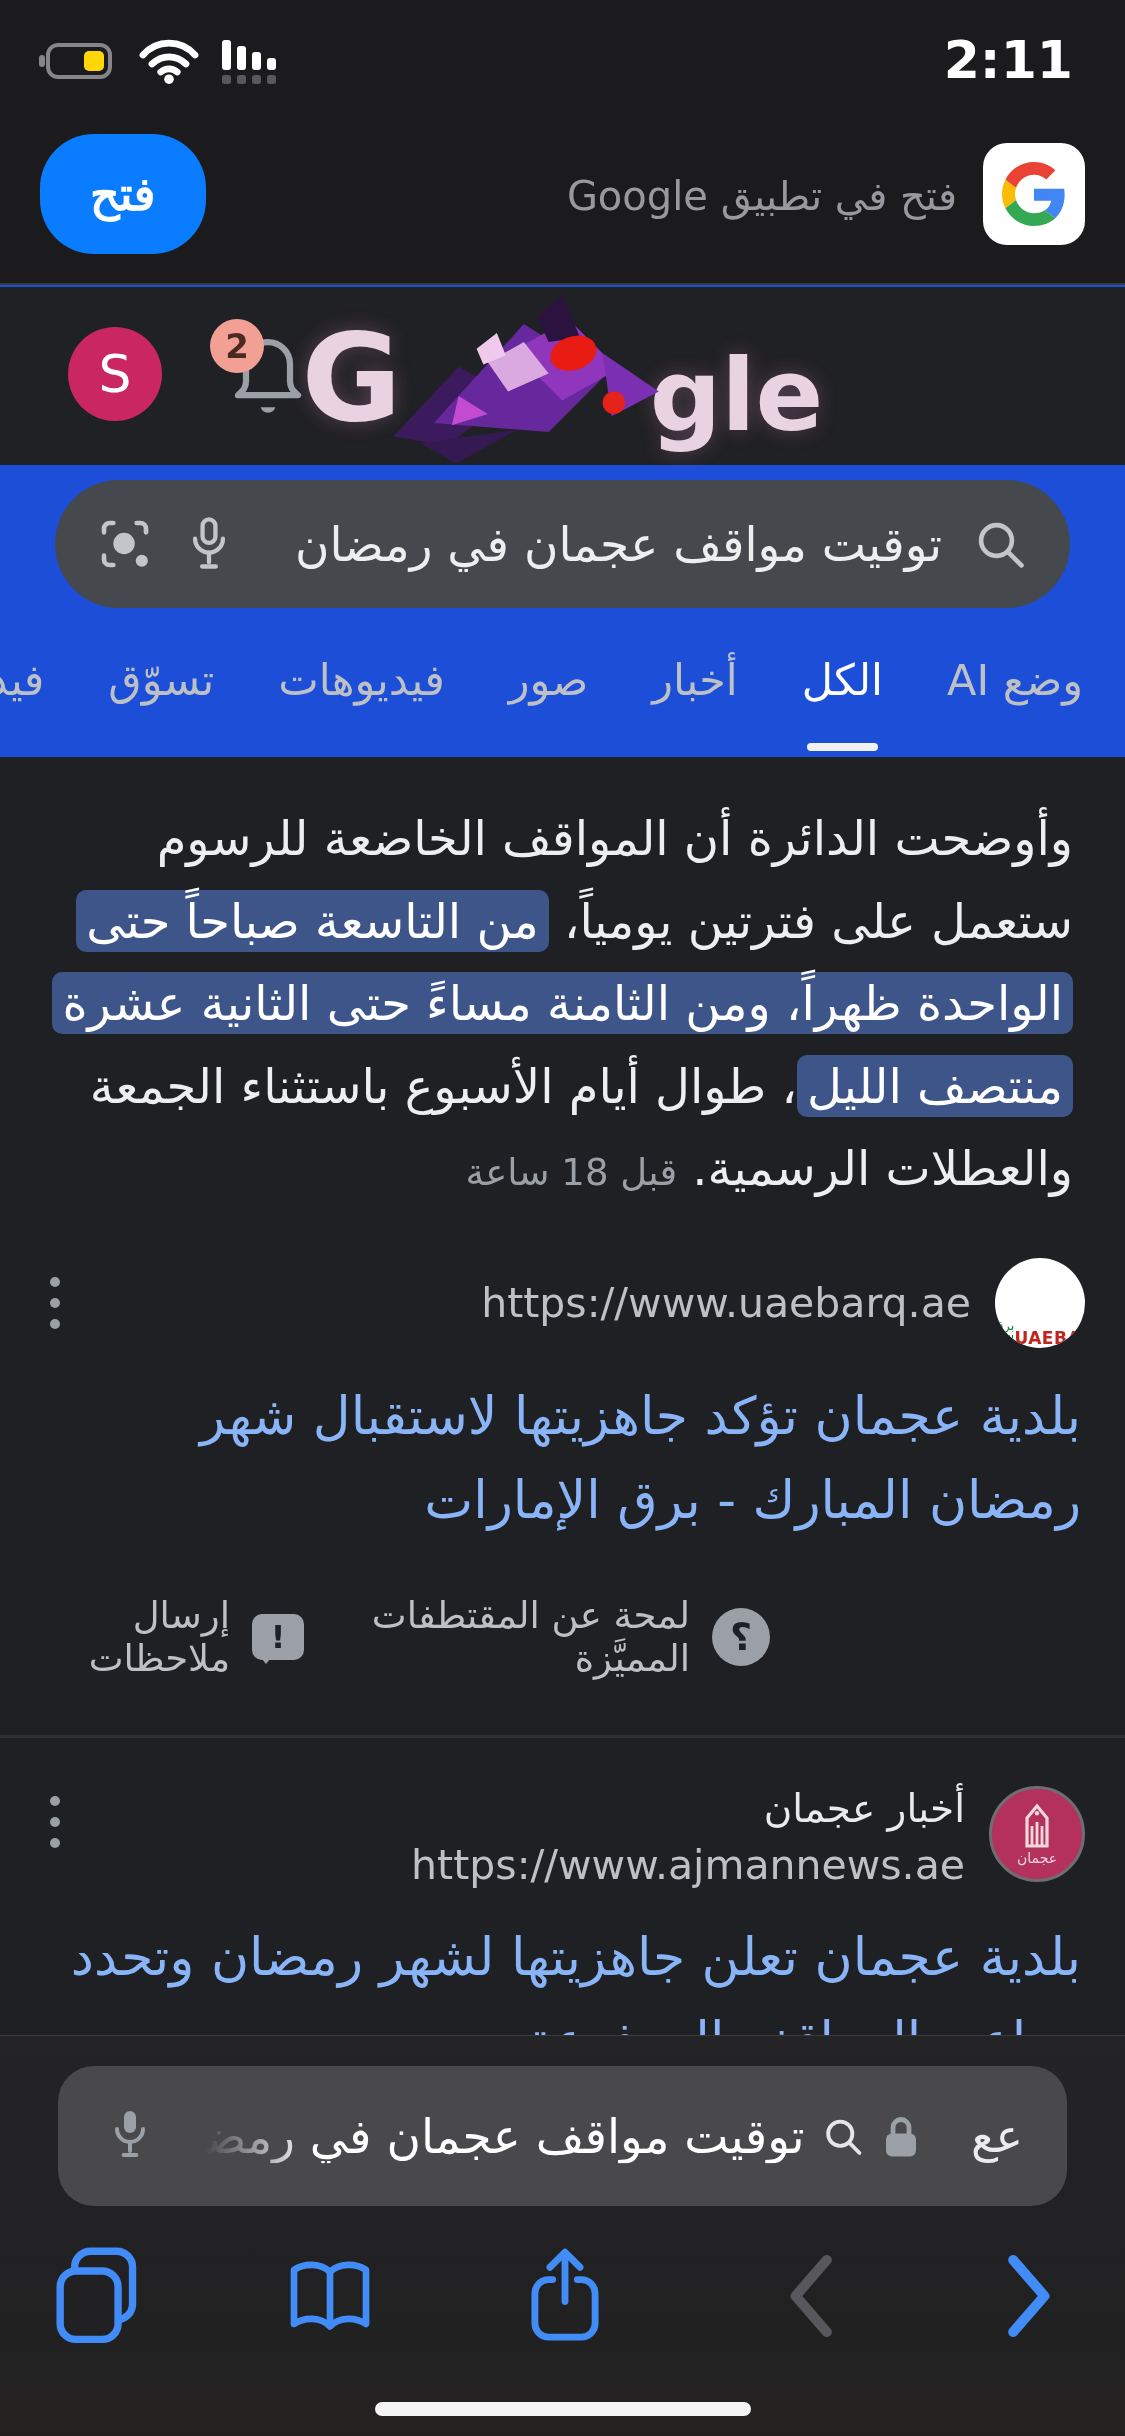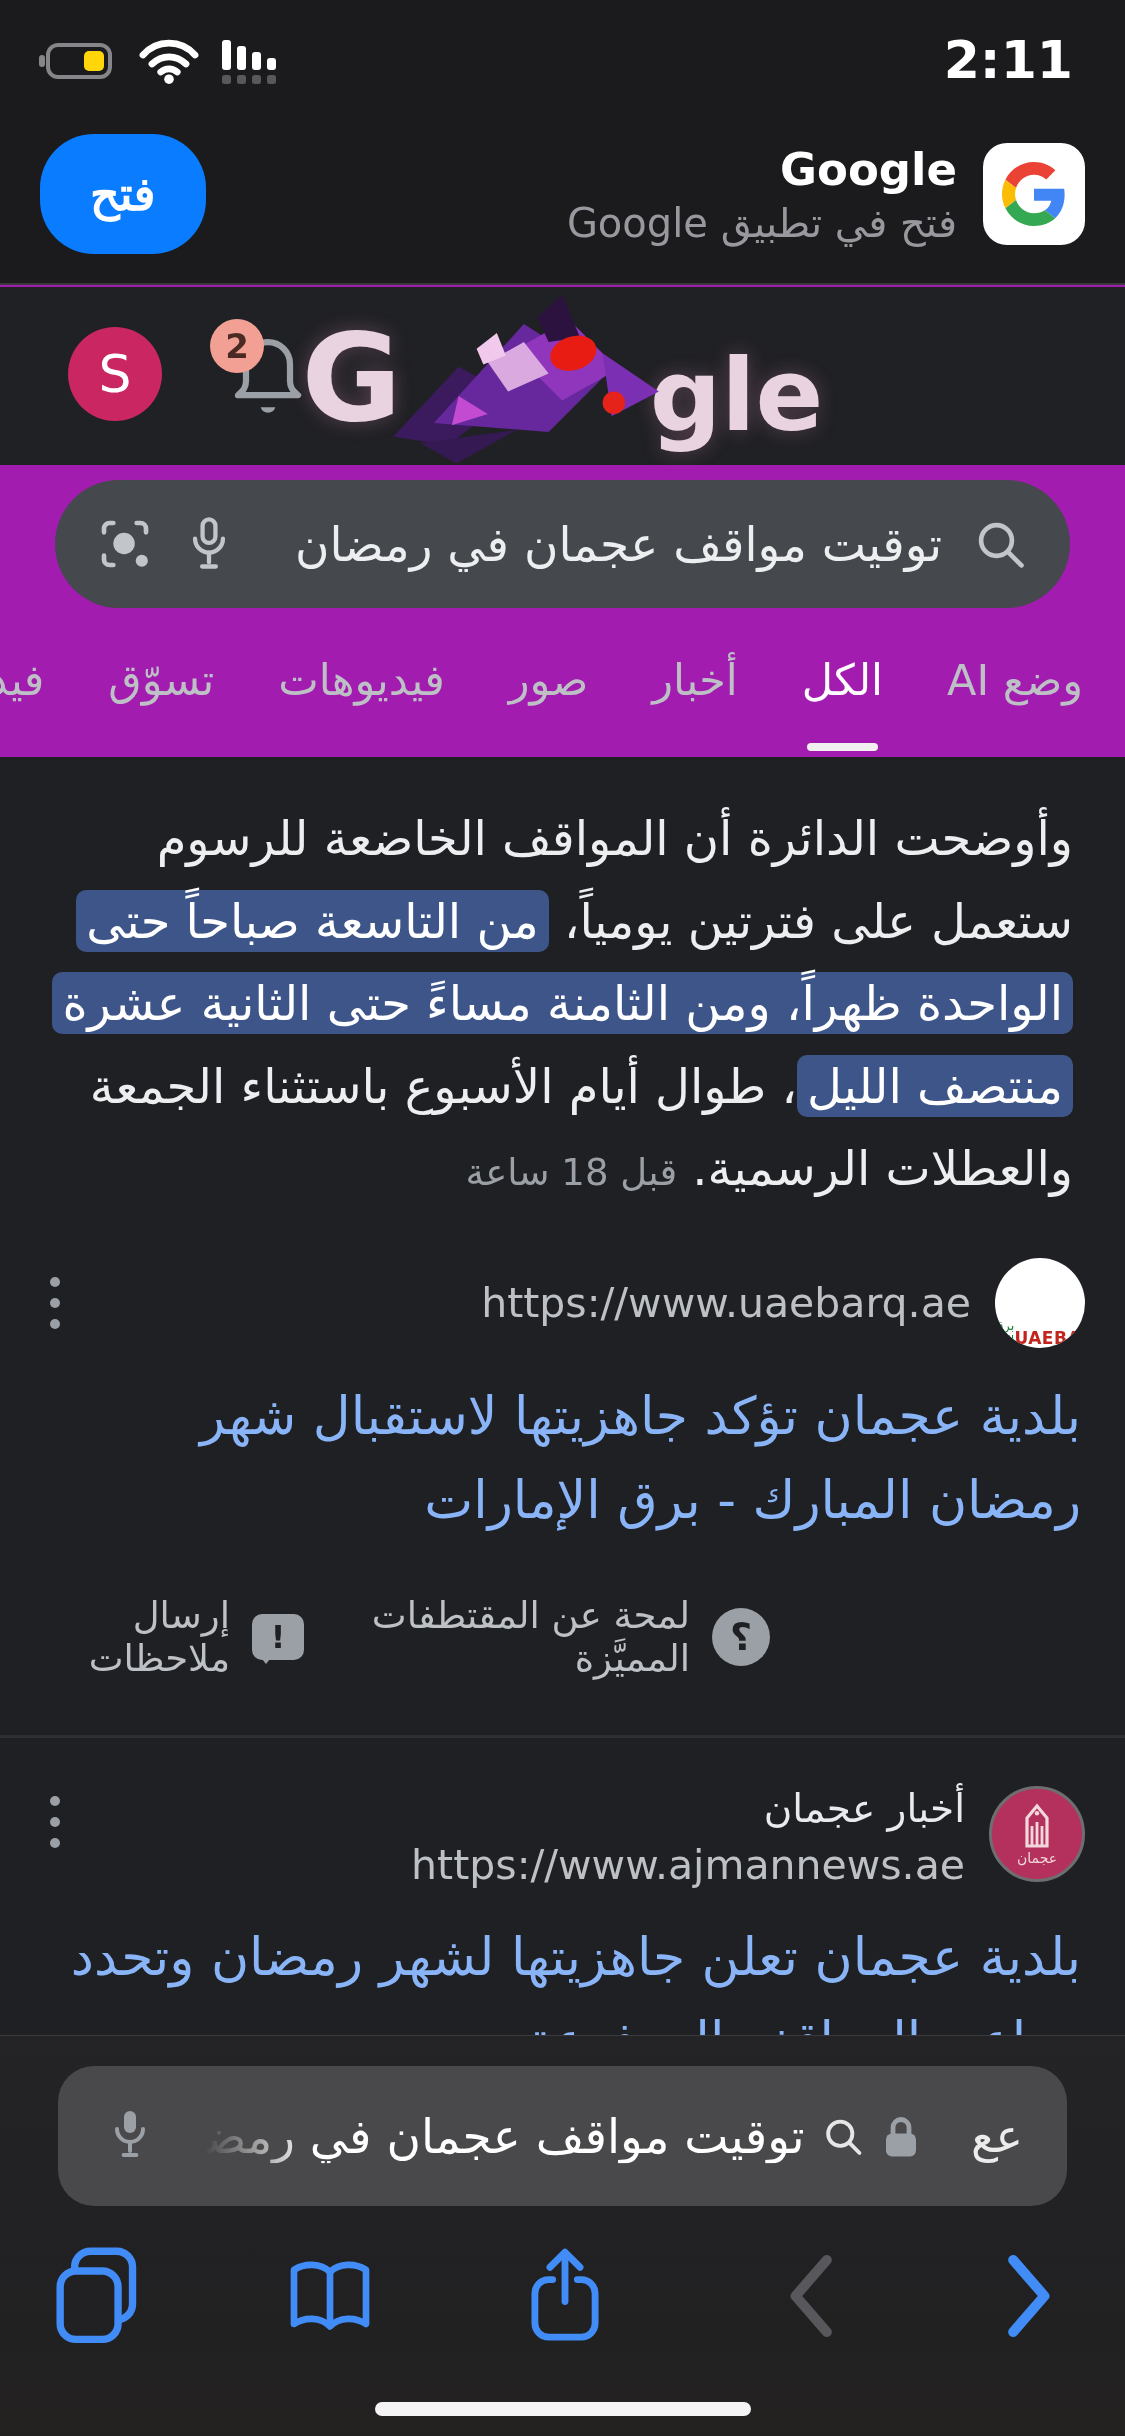--- a/index.html
+++ b/index.html
@@ -1,16 +1,16 @@
 <!DOCTYPE html>
 <html lang="ar"><head>
 <meta charset="utf-8">
 <style>
   html,body{margin:0;padding:0;background:#000;}
-  .phone{position:relative;width:1125px;height:2436px;background:#a21caf;overflow:hidden;
+  .phone{position:relative;width:1125px;height:2436px;background:#1d4ed8;overflow:hidden;
          font-family:"DejaVu Sans",sans-serif;direction:rtl;}
 
   
   .status-bar{position:absolute;top:0;left:0;width:100%;height:105px;background:#1b1b1d;z-index:5;}
   .status-left{position:absolute;left:38px;top:38px;display:flex;align-items:center;gap:22px;direction:ltr;}
   .status-time{position:absolute;right:52px;top:30px;color:#fff;font-size:52px;font-weight:bold;direction:ltr;}
 
   
   .app-banner{position:absolute;top:105px;left:0;width:100%;height:180px;background:#1b1b1d;
               border-bottom:2px solid #39393b;display:flex;align-items:center;padding:0 40px;box-sizing:border-box;}
@@ -133,21 +133,20 @@
   <div class="app-banner">
     <div class="app-icon">
       <svg width="64" height="64" viewBox="0 0 48 48">
         <path fill="#EA4335" d="M24 9.5c3.54 0 6.71 1.22 9.21 3.6l6.85-6.85C35.9 2.38 30.47 0 24 0 14.62 0 6.51 5.38 2.56 13.22l7.98 6.19C12.43 13.72 17.74 9.5 24 9.5z"></path>
         <path fill="#4285F4" d="M46.98 24.55c0-1.57-.15-3.09-.38-4.55H24v9.02h12.94c-.58 2.96-2.26 5.48-4.78 7.18l7.73 6c4.51-4.18 7.09-10.36 7.09-17.65z"></path>
         <path fill="#FBBC05" d="M10.53 28.59c-.48-1.45-.76-2.99-.76-4.59s.27-3.14.76-4.59l-7.98-6.19C.92 16.46 0 20.12 0 24c0 3.88.92 7.54 2.56 10.78l7.97-6.19z"></path>
         <path fill="#34A853" d="M24 48c6.48 0 11.93-2.13 15.89-5.81l-7.73-6c-2.15 1.45-4.92 2.3-8.16 2.3-6.26 0-11.57-4.22-13.47-9.91l-7.98 6.19C6.51 42.62 14.62 48 24 48z"></path>
       </svg>
     </div>
     <div class="banner-text">
-      <div class="banner-title">Google</div>
       <div class="banner-sub">فتح في تطبيق Google</div>
     </div>
     <button class="open-btn">فتح</button>
   </div>
 
   <div class="g-header">
     <div class="avatar">S</div>
     <div class="bell-wrap">
       <div class="bell-badge">2</div>
       <svg width="88" height="98" viewBox="0 0 24 26">

